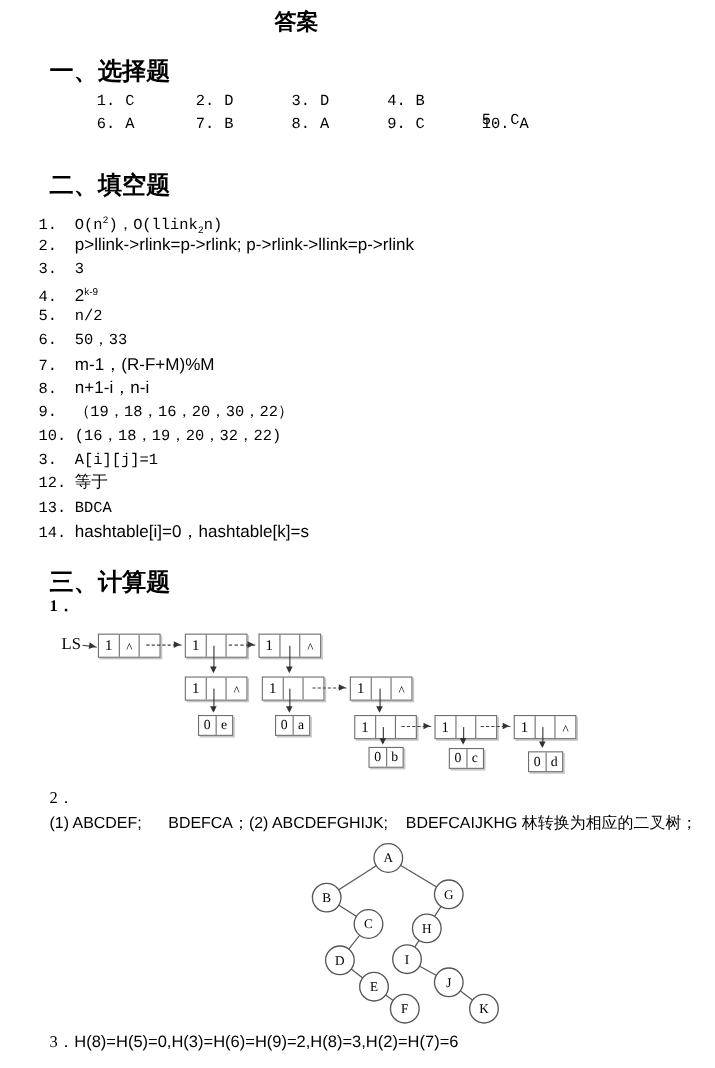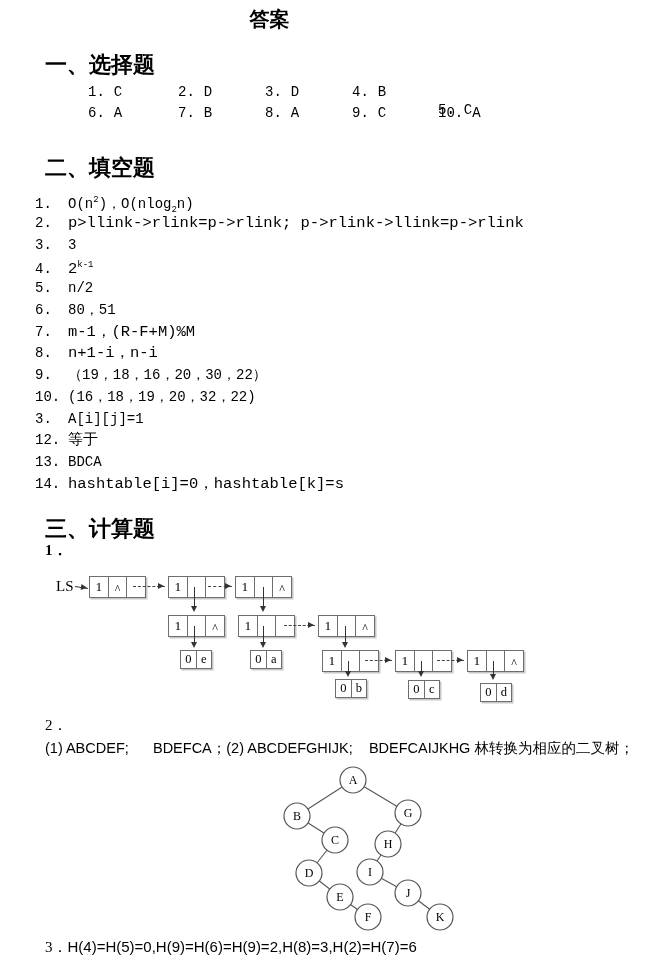--- a/index.html
+++ b/index.html
@@ -23,21 +23,21 @@
   .choice { font-family:"Liberation Mono", monospace; font-size:14px; white-space:pre; }
   .choice .val { margin-left:9px; }
 
   
   #fill-list { left:35px; top:190px; margin:0; padding:0; list-style:none; }
   #fill-list li { height:21.75px; line-height:21.75px; white-space:nowrap; font-size:15px; }
   #fill-list .num {
     display:inline-block; width:33px; font-family:"Liberation Mono", monospace; font-size:14px;
   }
   #fill-list li.mono .txt { font-family:"Liberation Mono", monospace; font-size:14px; }
-  #fill-list li.serif .txt { font-family:Liberation Mono, monospace; font-size:15.5px;text-align:center; }
+  #fill-list li.serif .txt { font-family:Liberation Sans, sans-serif; font-size:15.5px;text-align:center; }
   #fill-list sup, #fill-list sub { font-size:9px; }
 
   
   .calc-label { font-size:15px; font-weight:bold; font-family:"Liberation Serif", serif; }
   .calc-text  { font-size:14.5px; font-family:"Liberation Sans", sans-serif; white-space:pre; }
 
   
   .glnode {
     width:57px; height:22px; display:flex; box-sizing:border-box;
     border:1px solid #6e6e6e; background:#fff;
@@ -97,26 +97,26 @@
 <span class="abs choice" style="left:438px; top:102px;text-align:right;"><span>5.</span><span class="val">C</span></span>
 <span class="abs choice" style="left:88px;  top:105px;"><span>6.</span><span class="val">A</span></span>
 <span class="abs choice" style="left:178px; top:105px;"><span>7.</span><span class="val">B</span></span>
 <span class="abs choice" style="left:265px; top:105px;"><span>8.</span><span class="val">A</span></span>
 <span class="abs choice" style="left:352px; top:105px;"><span>9.</span><span class="val">C</span></span>
 <span class="abs choice" style="left:438px; top:105px;"><span>10.</span><span class="val">A</span></span>
 
 <div class="abs sec-heading" style="left:45px; top:153px;">二、填空题</div>
 
 <ol class="abs" id="fill-list">
-  <li class="mono"><span class="num">1.</span><span class="txt"><span>O(n</span><sup>2</sup><span>)，O(nlog</span><sub>2</sub><span>n)</span></span></li>
+  <li class="mono"><span class="num">1.</span><span class="txt"><span>O(n</span><sup>2</sup><span>)，O(llink</span><sub>2</sub><span>n)</span></span></li>
   <li class="serif"><span class="num">2.</span><span class="txt">p&gt;llink-&gt;rlink=p-&gt;rlink; p-&gt;rlink-&gt;llink=p-&gt;rlink</span></li>
   <li class="mono"><span class="num">3.</span><span class="txt">3</span></li>
-  <li class="serif"><span class="num">4.</span><span class="txt"><span>2</span><sup>k-1</sup></span></li>
+  <li class="serif"><span class="num">4.</span><span class="txt"><span>2</span><sup>k-9</sup></span></li>
   <li class="mono"><span class="num">5.</span><span class="txt">n/2</span></li>
-  <li class="mono"><span class="num">6.</span><span class="txt">80，51</span></li>
+  <li class="mono"><span class="num">6.</span><span class="txt">50，33</span></li>
   <li class="serif"><span class="num">7.</span><span class="txt">m-1，(R-F+M)%M</span></li>
   <li class="serif"><span class="num">8.</span><span class="txt">n+1-i，n-i</span></li>
   <li class="mono"><span class="num">9.</span><span class="txt">（19，18，16，20，30，22）</span></li>
   <li class="mono"><span class="num">10.</span><span class="txt">(16，18，19，20，32，22)</span></li>
   <li class="mono"><span class="num">3.</span><span class="txt">A[i][j]=1</span></li>
   <li><span class="num">12.</span><span class="txt">等于</span></li>
   <li class="mono"><span class="num">13.</span><span class="txt">BDCA</span></li>
   <li class="serif"><span class="num">14.</span><span class="txt">hashtable[i]=0，hashtable[k]=s</span></li>
 </ol>
 
@@ -246,14 +246,14 @@
   <text x="138" y="83">H</text>
   <text x="59" y="112">D</text>
   <text x="120" y="111">I</text>
   <text x="90" y="136">E</text>
   <text x="158" y="132">J</text>
   <text x="118" y="156">F</text>
   <text x="190" y="156">K</text>
 </svg>
 
 <div class="abs" style="left:45px; top:938px; white-space:nowrap;">
-  <span class="calc-label" style="font-weight:normal;">3．</span><span class="calc-text" style="font-size:15px;">H(4)=H(5)=0,H(9)=H(6)=H(9)=2,H(8)=3,H(2)=H(7)=6</span>
+  <span class="calc-label" style="font-weight:normal;">3．</span><span class="calc-text" style="font-size:15px;">H(8)=H(5)=0,H(3)=H(6)=H(9)=2,H(8)=3,H(2)=H(7)=6</span>
 </div>
 
 </body></html>

